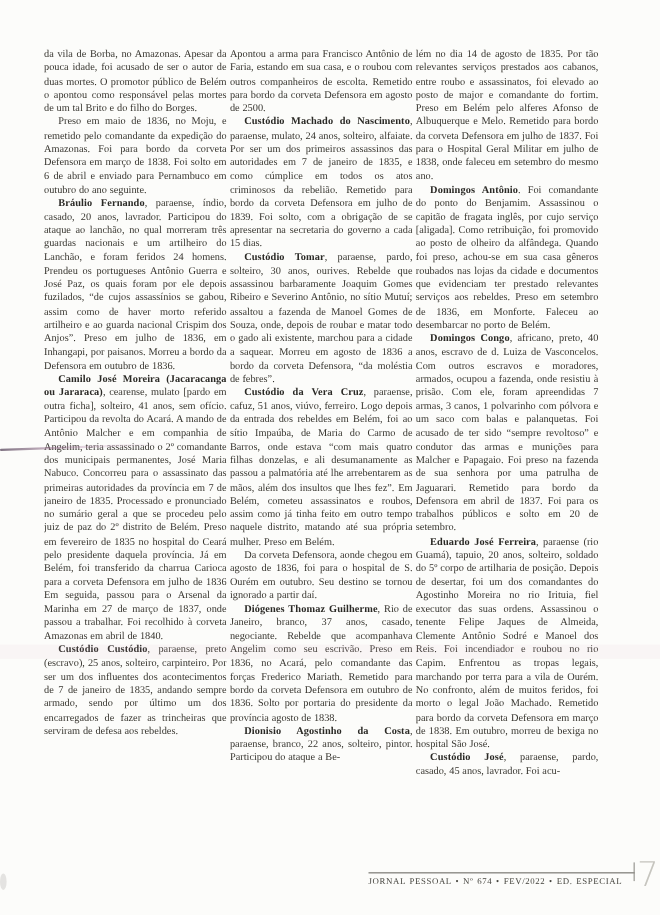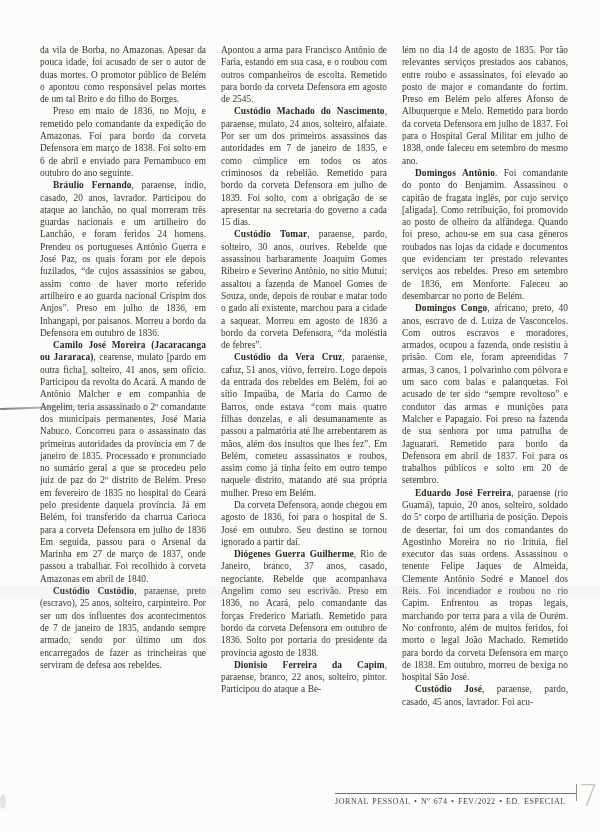--- a/index.html
+++ b/index.html
@@ -11,21 +11,21 @@
     margin: 0 auto;
     background: #fcfcfa;
     overflow: hidden;
     font-family: "Liberation Serif", serif;
   }
   .columns {
     position: absolute;
     left: 40px;
     top: 44px;
     display: flex;
-    gap: 15px;
+    gap: 3px;
   }
   .col {
     width: 166px;
     height: 740px;
     overflow: hidden;
     font-size: 9.4px;
     line-height: 12.3px;
     text-align: justify;
     color: #37352f;
     word-spacing: 0.2px;
@@ -101,27 +101,27 @@
 
   <div class="columns">
     <div class="col">
         <p class="">da vila de Borba, no Amazonas. Apesar da pouca idade, foi acusado de ser o autor de duas mortes. O promotor público de Belém o apontou como responsável pelas mortes de um tal Brito e do filho do Borges.</p>
         <p class="indent">Preso em maio de 1836, no Moju, e remetido pelo comandante da expedição do Amazonas. Foi para bordo da corveta Defensora em março de 1838. Foi solto em 6 de abril e enviado para Pernambuco em outubro do ano seguinte.</p>
         <p class="indent"><b>Bráulio Fernando</b>, paraense, índio, casado, 20 anos, lavrador. Participou do ataque ao lanchão, no qual morreram três guardas nacionais e um artilheiro do Lanchão, e foram feridos 24 homens. Prendeu os portugueses Antônio Guerra e José Paz, os quais foram por ele depois fuzilados, “de cujos assassínios se gabou, assim como de haver morto referido artilheiro e ao guarda nacional Crispim dos Anjos”. Preso em julho de 1836, em Inhangapi, por paisanos. Morreu a bordo da Defensora em outubro de 1836.</p>
         <p class="indent"><b>Camilo José Moreira (Jacaracanga ou Jararaca)</b>, cearense, mulato [pardo em outra ficha], solteiro, 41 anos, sem ofício. Participou da revolta do Acará. A mando de Antônio Malcher e em companhia de Angelim, teria assassinado o 2º comandante dos municipais permanentes, José Maria Nabuco. Concorreu para o assassinato das primeiras autoridades da província em 7 de janeiro de 1835. Processado e pronunciado no sumário geral a que se procedeu pelo juiz de paz do 2º distrito de Belém. Preso em fevereiro de 1835 no hospital do Ceará pelo presidente daquela província. Já em Belém, foi transferido da charrua Carioca para a corveta Defensora em julho de 1836 Em seguida, passou para o Arsenal da Marinha em 27 de março de 1837, onde passou a trabalhar. Foi recolhido à corveta Amazonas em abril de 1840.</p>
         <p class="indent"><b>Custódio Custódio</b>, paraense, preto (escravo), 25 anos, solteiro, carpinteiro. Por ser um dos influentes dos acontecimentos de 7 de janeiro de 1835, andando sempre armado, sendo por último um dos encarregados de fazer as trincheiras que serviram de defesa aos rebeldes.</p>
       </div>
     <div class="col">
-        <p class="">Apontou a arma para Francisco Antônio de Faria, estando em sua casa, e o roubou com outros companheiros de escolta. Remetido para bordo da corveta Defensora em agosto de 2545.</p>
+        <p class="">Apontou a arma para Francisco Antônio de Faria, estando em sua casa, e o roubou com outros companheiros de escolta. Remetido para bordo da corveta Defensora em agosto de 2500.</p>
         <p class="indent"><b>Custódio Machado do Nascimento</b>, paraense, mulato, 24 anos, solteiro, alfaiate. Por ser um dos primeiros assassinos das autoridades em 7 de janeiro de 1835, e como cúmplice em todos os atos criminosos da rebelião. Remetido para bordo da corveta Defensora em julho de 1839. Foi solto, com a obrigação de se apresentar na secretaria do governo a cada 15 dias.</p>
         <p class="indent"><b>Custódio Tomar</b>, paraense, pardo, solteiro, 30 anos, ourives. Rebelde que assassinou barbaramente Joaquim Gomes Ribeiro e Severino Antônio, no sítio Mutuí; assaltou a fazenda de Manoel Gomes de Souza, onde, depois de roubar e matar todo o gado ali existente, marchou para a cidade a saquear. Morreu em agosto de 1836 a bordo da corveta Defensora, “da moléstia de febres”.</p>
         <p class="indent"><b>Custódio da Vera Cruz</b>, paraense, cafuz, 51 anos, viúvo, ferreiro. Logo depois da entrada dos rebeldes em Belém, foi ao sítio Impaúba, de Maria do Carmo de Barros, onde estava “com mais quatro filhas donzelas, e ali desumanamente as passou a palmatória até lhe arrebentarem as mãos, além dos insultos que lhes fez”. Em Belém, cometeu assassinatos e roubos, assim como já tinha feito em outro tempo naquele distrito, matando até sua própria mulher. Preso em Belém.</p>
-        <p class="indent">Da corveta Defensora, aonde chegou em agosto de 1836, foi para o hospital de S. José em outubro. Seu destino se tornou ignorado a partir daí.</p>
-        <p class="indent"><b>Diógenes Guerra Guilherme</b>, Rio de Janeiro, branco, 37 anos, casado, negociante. Rebelde que acompanhava Angelim como seu escrivão. Preso em 1836, no Acará, pelo comandante das forças Frederico Mariath. Remetido para bordo da corveta Defensora em outubro de 1836. Solto por portaria do presidente da província agosto de 1838.</p>
-        <p class="indent"><b>Dionisio Ferreira da Capim</b>, paraense, branco, 22 anos, solteiro, pintor. Participou do ataque a Be-</p>
+        <p class="indent">Da corveta Defensora, aonde chegou em agosto de 1836, foi para o hospital de S. Ourém em outubro. Seu destino se tornou ignorado a partir daí.</p>
+        <p class="indent"><b>Diógenes Thomaz Guilherme</b>, Rio de Janeiro, branco, 37 anos, casado, negociante. Rebelde que acompanhava Angelim como seu escrivão. Preso em 1836, no Acará, pelo comandante das forças Frederico Mariath. Remetido para bordo da corveta Defensora em outubro de 1836. Solto por portaria do presidente da província agosto de 1838.</p>
+        <p class="indent"><b>Dionisio Agostinho da Costa</b>, paraense, branco, 22 anos, solteiro, pintor. Participou do ataque a Be-</p>
       </div>
     <div class="col">
         <p class="">lém no dia 14 de agosto de 1835. Por tão relevantes serviços prestados aos cabanos, entre roubo e assassinatos, foi elevado ao posto de major e comandante do fortim. Preso em Belém pelo alferes Afonso de Albuquerque e Melo. Remetido para bordo da corveta Defensora em julho de 1837. Foi para o Hospital Geral Militar em julho de 1838, onde faleceu em setembro do mesmo ano.</p>
         <p class="indent"><b>Domingos Antônio</b>. Foi comandante do ponto do Benjamim. Assassinou o capitão de fragata inglês, por cujo serviço [aligada]. Como retribuição, foi promovido ao posto de olheiro da alfândega. Quando foi preso, achou-se em sua casa gêneros roubados nas lojas da cidade e documentos que evidenciam ter prestado relevantes serviços aos rebeldes. Preso em setembro de 1836, em Monforte. Faleceu ao desembarcar no porto de Belém.</p>
         <p class="indent"><b>Domingos Congo</b>, africano, preto, 40 anos, escravo de d. Luiza de Vasconcelos. Com outros escravos e moradores, armados, ocupou a fazenda, onde resistiu à prisão. Com ele, foram apreendidas 7 armas, 3 canos, 1 polvarinho com pólvora e um saco com balas e palanquetas. Foi acusado de ter sido “sempre revoltoso” e condutor das armas e munições para Malcher e Papagaio. Foi preso na fazenda de sua senhora por uma patrulha de Jaguarari. Remetido para bordo da Defensora em abril de 1837. Foi para os trabalhos públicos e solto em 20 de setembro.</p>
         <p class="indent"><b>Eduardo José Ferreira</b>, paraense (rio Guamá), tapuio, 20 anos, solteiro, soldado do 5º corpo de artilharia de posição. Depois de desertar, foi um dos comandantes do Agostinho Moreira no rio Irituia, fiel executor das suas ordens. Assassinou o tenente Felipe Jaques de Almeida, Clemente Antônio Sodré e Manoel dos Reis. Foi incendiador e roubou no rio Capim. Enfrentou as tropas legais, marchando por terra para a vila de Ourém. No confronto, além de muitos feridos, foi morto o legal João Machado. Remetido para bordo da corveta Defensora em março de 1838. Em outubro, morreu de bexiga no hospital São José.</p>
         <p class="indent"><b>Custódio José</b>, paraense, pardo, casado, 45 anos, lavrador. Foi acu-</p>
       </div>
   </div>
 

